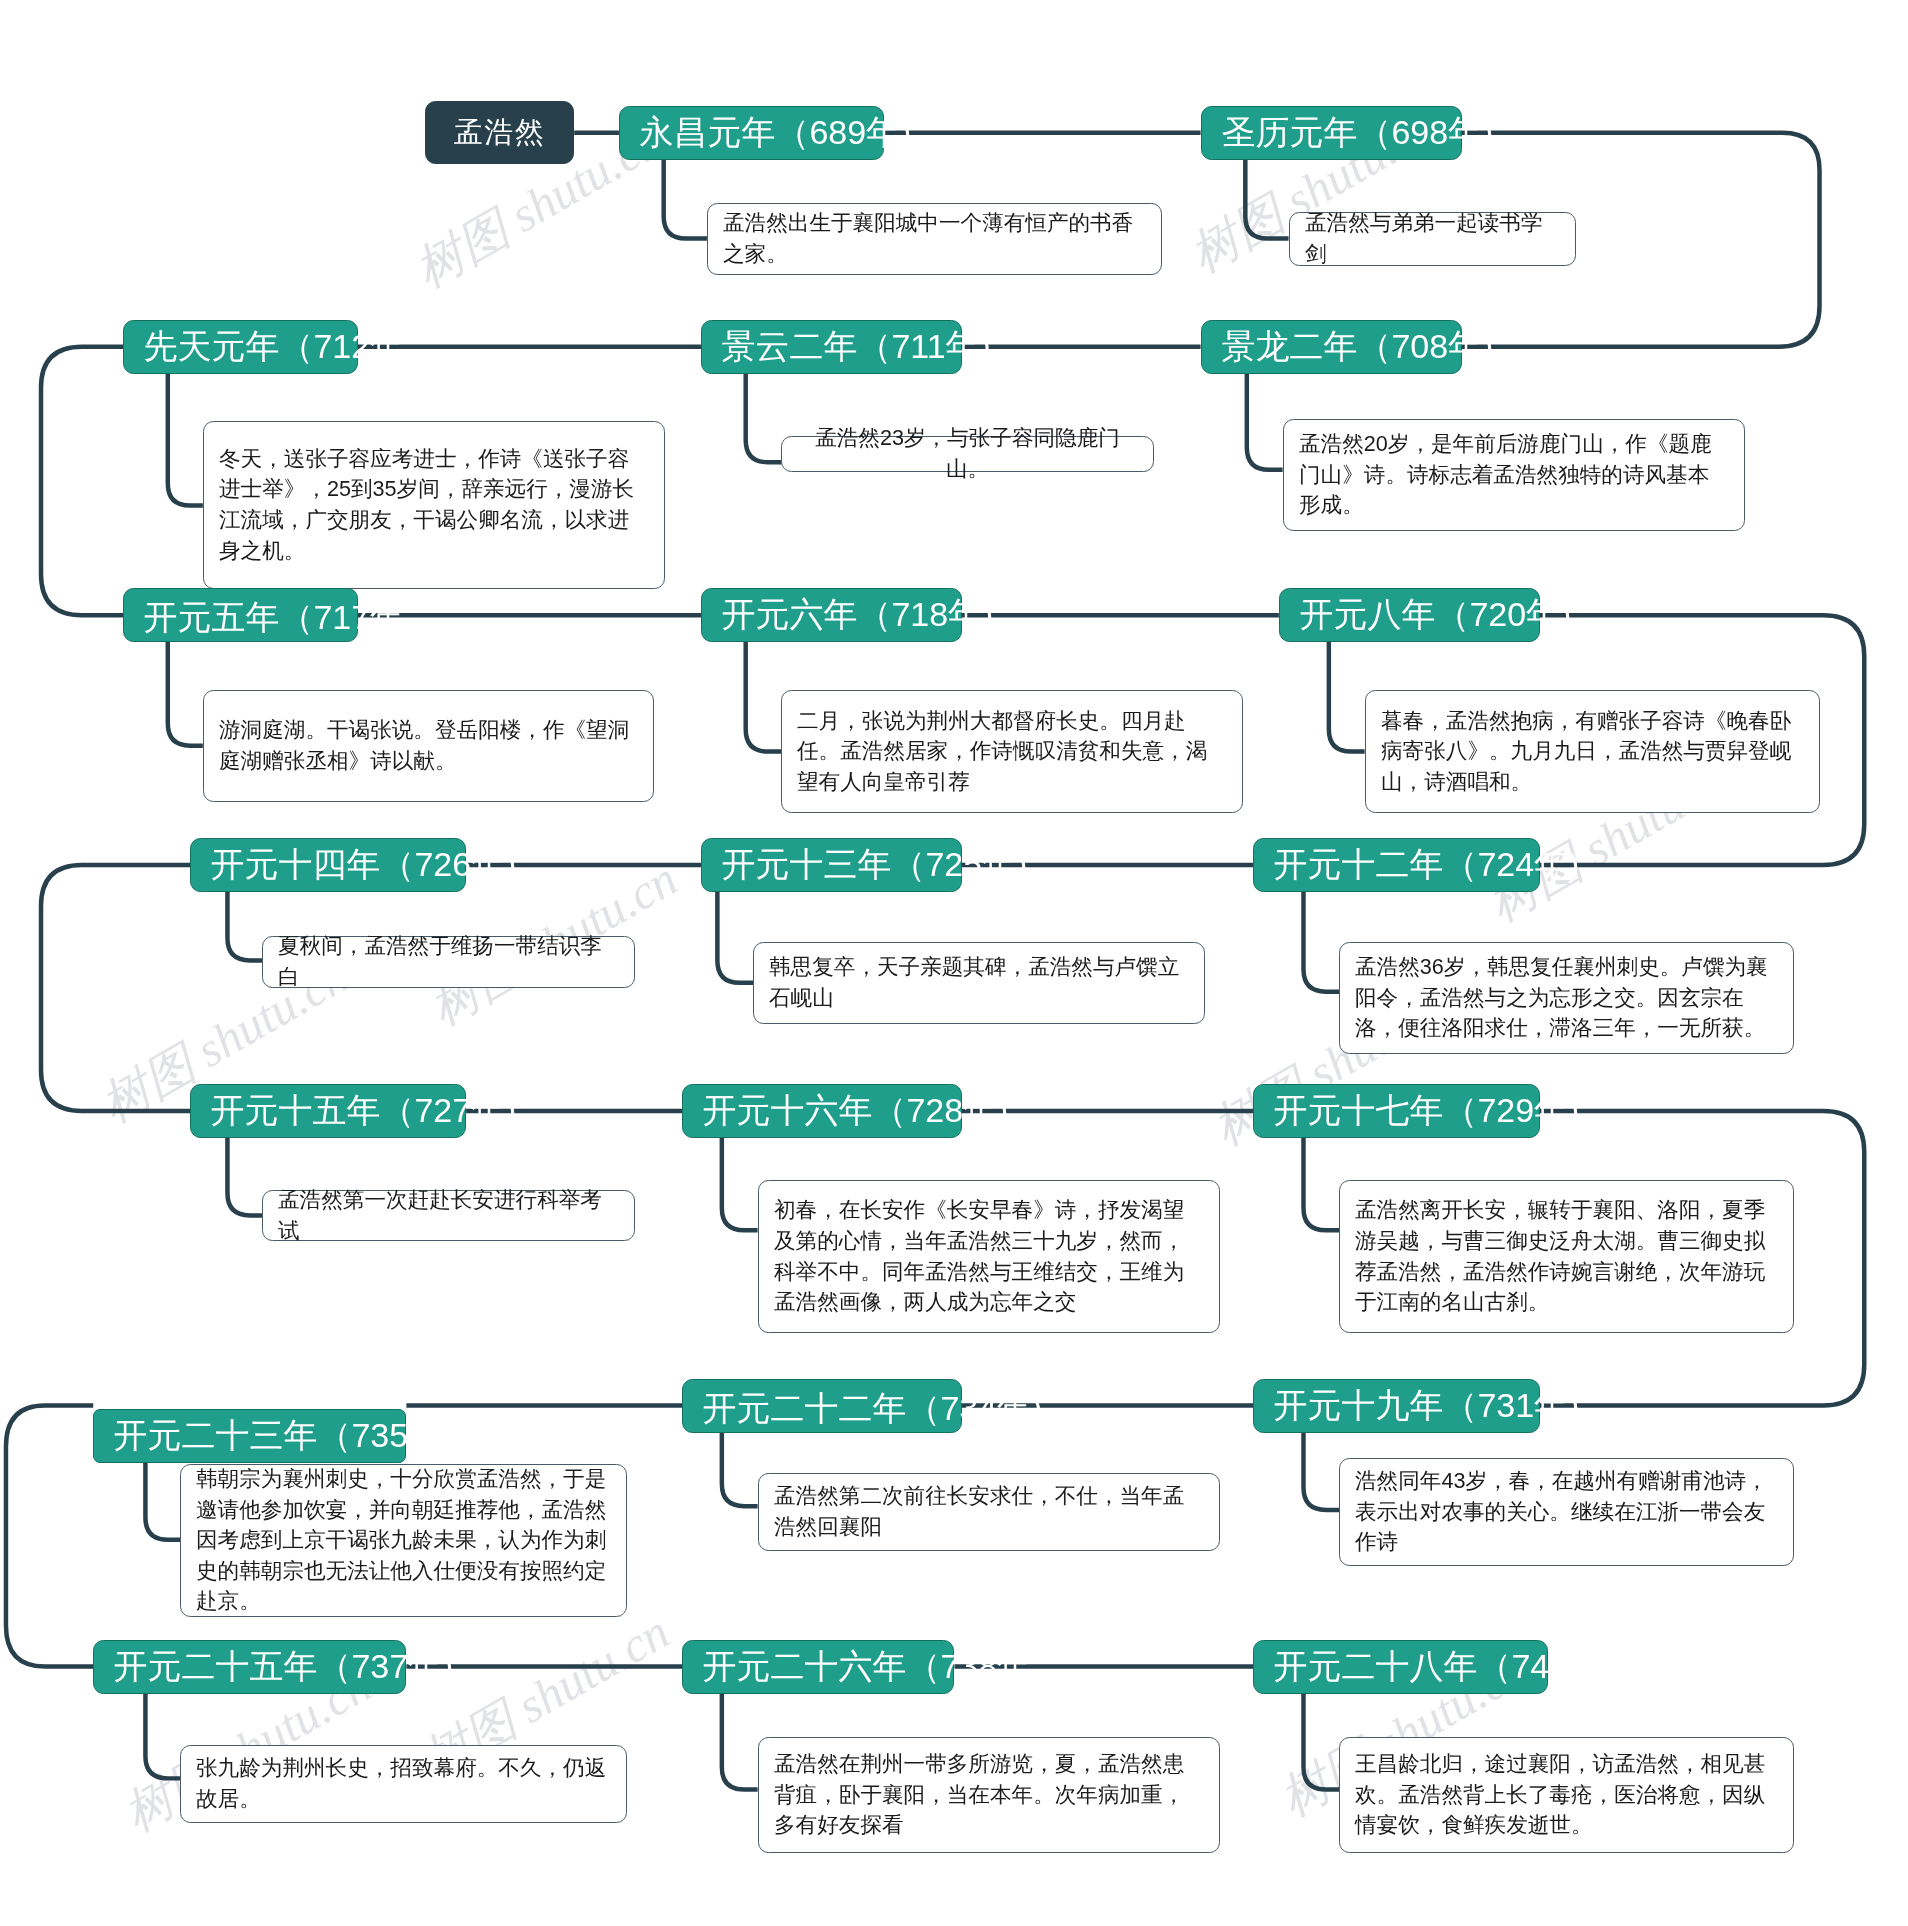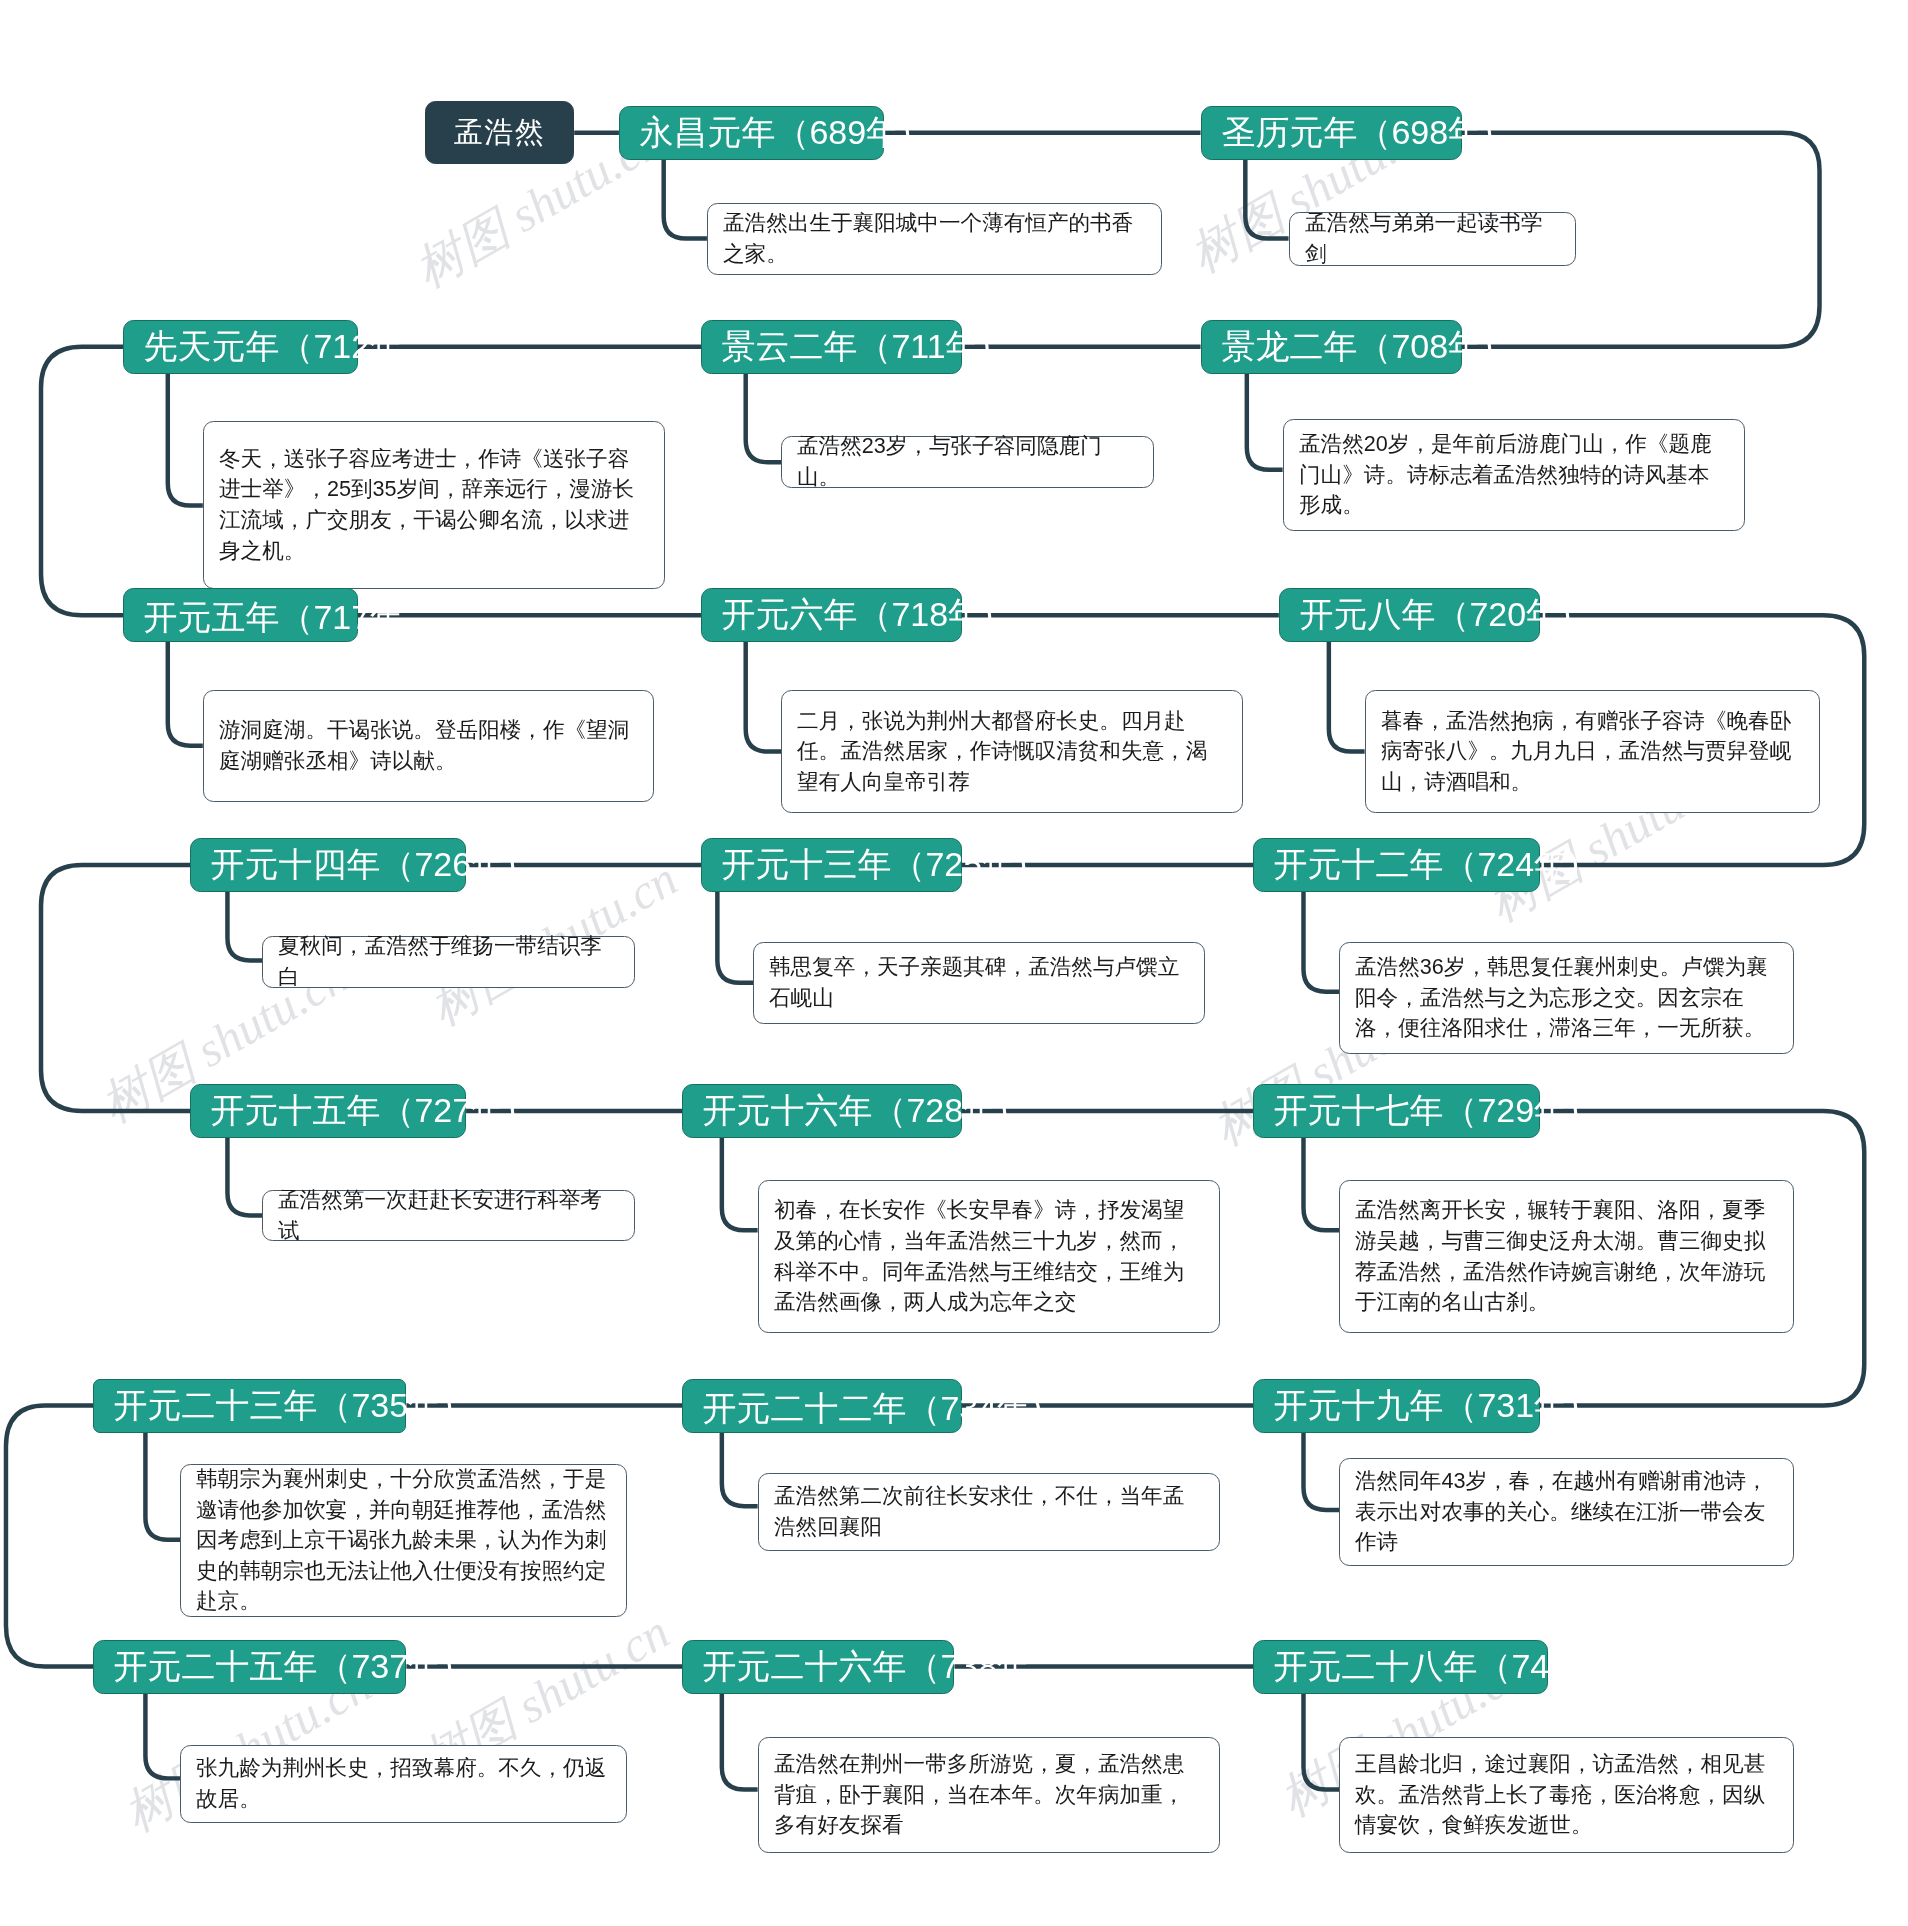--- a/index.html
+++ b/index.html
@@ -188,21 +188,21 @@
   <div class="node year-node" style="left:123px; top:320px; width:235px;">
     <span>先天元年（712年</span>
   </div>
   <div class="desc-node" style="left:203px; top:421px; width:462px; height:168px;">
     <span>冬天，送张子容应考进士，作诗《送张子容进士举》，25到35岁间，辞亲远行，漫游长江流域，广交朋友，干谒公卿名流，以求进身之机。</span>
   </div>
 
   <div class="node year-node" style="left:701px; top:320px; width:261px;">
     <span>景云二年（711年)</span>
   </div>
-  <div class="desc-node" style="left:781px; top:436px; width:373px; height:52px;">
+  <div class="desc-node" style="left:781px; top:436px; width:373px; height:36px;text-align:center;">
     <span>孟浩然23岁，与张子容同隐鹿门山。</span>
   </div>
 
   <div class="node year-node" style="left:1201px; top:320px; width:261px;">
     <span>景龙二年（708年)</span>
   </div>
   <div class="desc-node" style="left:1283px; top:419px; width:462px; height:112px;">
     <span>孟浩然20岁，是年前后游鹿门山，作《题鹿门山》诗。诗标志着孟浩然独特的诗风基本形成。</span>
   </div>
 
@@ -262,21 +262,21 @@
     <span>初春，在长安作《长安早春》诗，抒发渴望及第的心情，当年孟浩然三十九岁，然而，科举不中。同年孟浩然与王维结交，王维为孟浩然画像，两人成为忘年之交</span>
   </div>
 
   <div class="node year-node" style="left:1253px; top:1084px; width:287px;">
     <span>开元十七年（729年)</span>
   </div>
   <div class="desc-node" style="left:1339px; top:1180px; width:455px; height:153px;">
     <span>孟浩然离开长安，辗转于襄阳、洛阳，夏季游吴越，与曹三御史泛舟太湖。曹三御史拟荐孟浩然，孟浩然作诗婉言谢绝，次年游玩于江南的名山古刹。</span>
   </div>
 
-  <div class="node year-node" style="left:93px; top:1379px; width:313px;border-radius:7px;">
+  <div class="node year-node" style="left:93px; top:1409px; width:313px;border-radius:7px;">
     <span>开元二十三年（735年)</span>
   </div>
   <div class="desc-node" style="left:180px; top:1464px; width:447px; height:153px;">
     <span>韩朝宗为襄州刺史，十分欣赏孟浩然，于是邀请他参加饮宴，并向朝廷推荐他，孟浩然因考虑到上京干谒张九龄未果，认为作为刺史的韩朝宗也无法让他入仕便没有按照约定赴京。</span>
   </div>
 
   <div class="node year-node" style="left:682px; top:1379px; width:280px;align-items:flex-end;">
     <span>开元二十二年（734年)</span>
   </div>
   <div class="desc-node" style="left:758px; top:1473px; width:462px; height:78px;">

